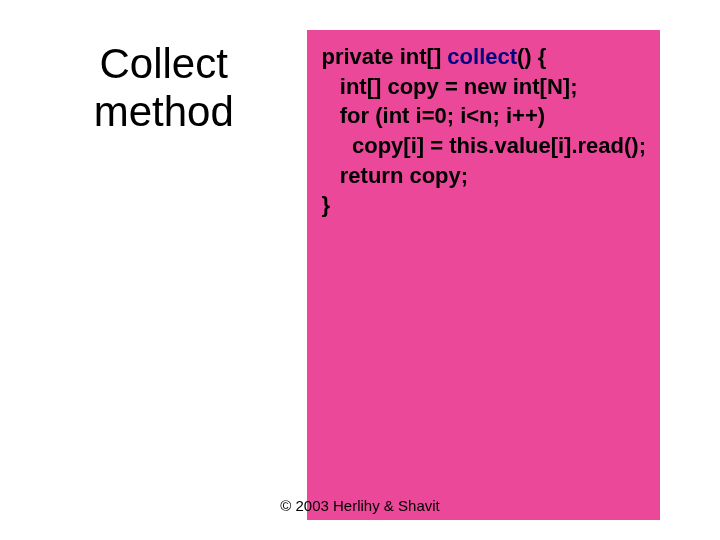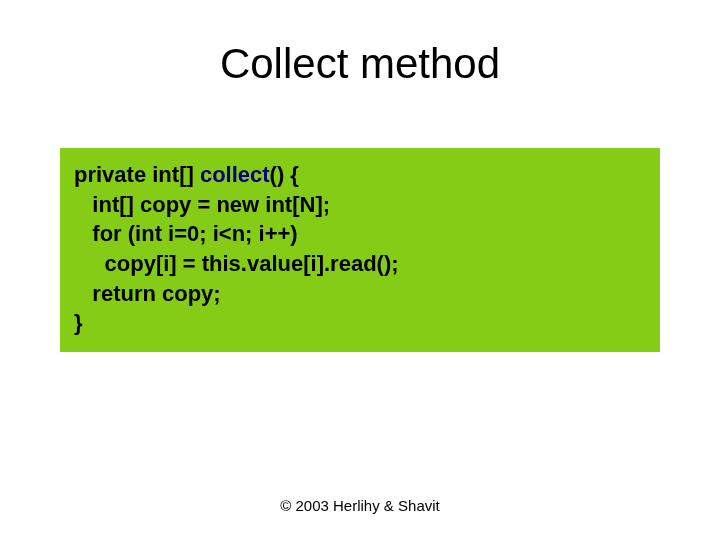--- a/index.html
+++ b/index.html
@@ -9,33 +9,33 @@
     background: #ffffff;
     font-family: "Comic Sans MS", "Comic Sans", cursive, sans-serif;
     position: relative;
     overflow: hidden;
   }
   .slide {
     width: 100%;
     height: 100%;
     padding: 30px 40px 20px 40px;
     display: flex;
-    flex-direction: column;
+    flex-direction: row;
   }
   .title {
     font-size: 42px;
     font-weight: normal;
     text-align: center;
     color: #000;
     margin-top: 10px;
     margin-bottom: 60px;
     font-family: "Comic Sans MS", "Comic Sans", cursive, sans-serif;
   }
   .code-box {
-    background: #84cc16;
+    background: #ec4899;
     padding: 12px 14px 14px 14px;
     margin: 0 20px;
     font-family: "Comic Sans MS", "Comic Sans", cursive, sans-serif;
     font-size: 22px;
     line-height: 1.35;
     font-weight: bold;
     color: #000;
     white-space: pre;
   }
   .code-box .name { color: #000080; }

